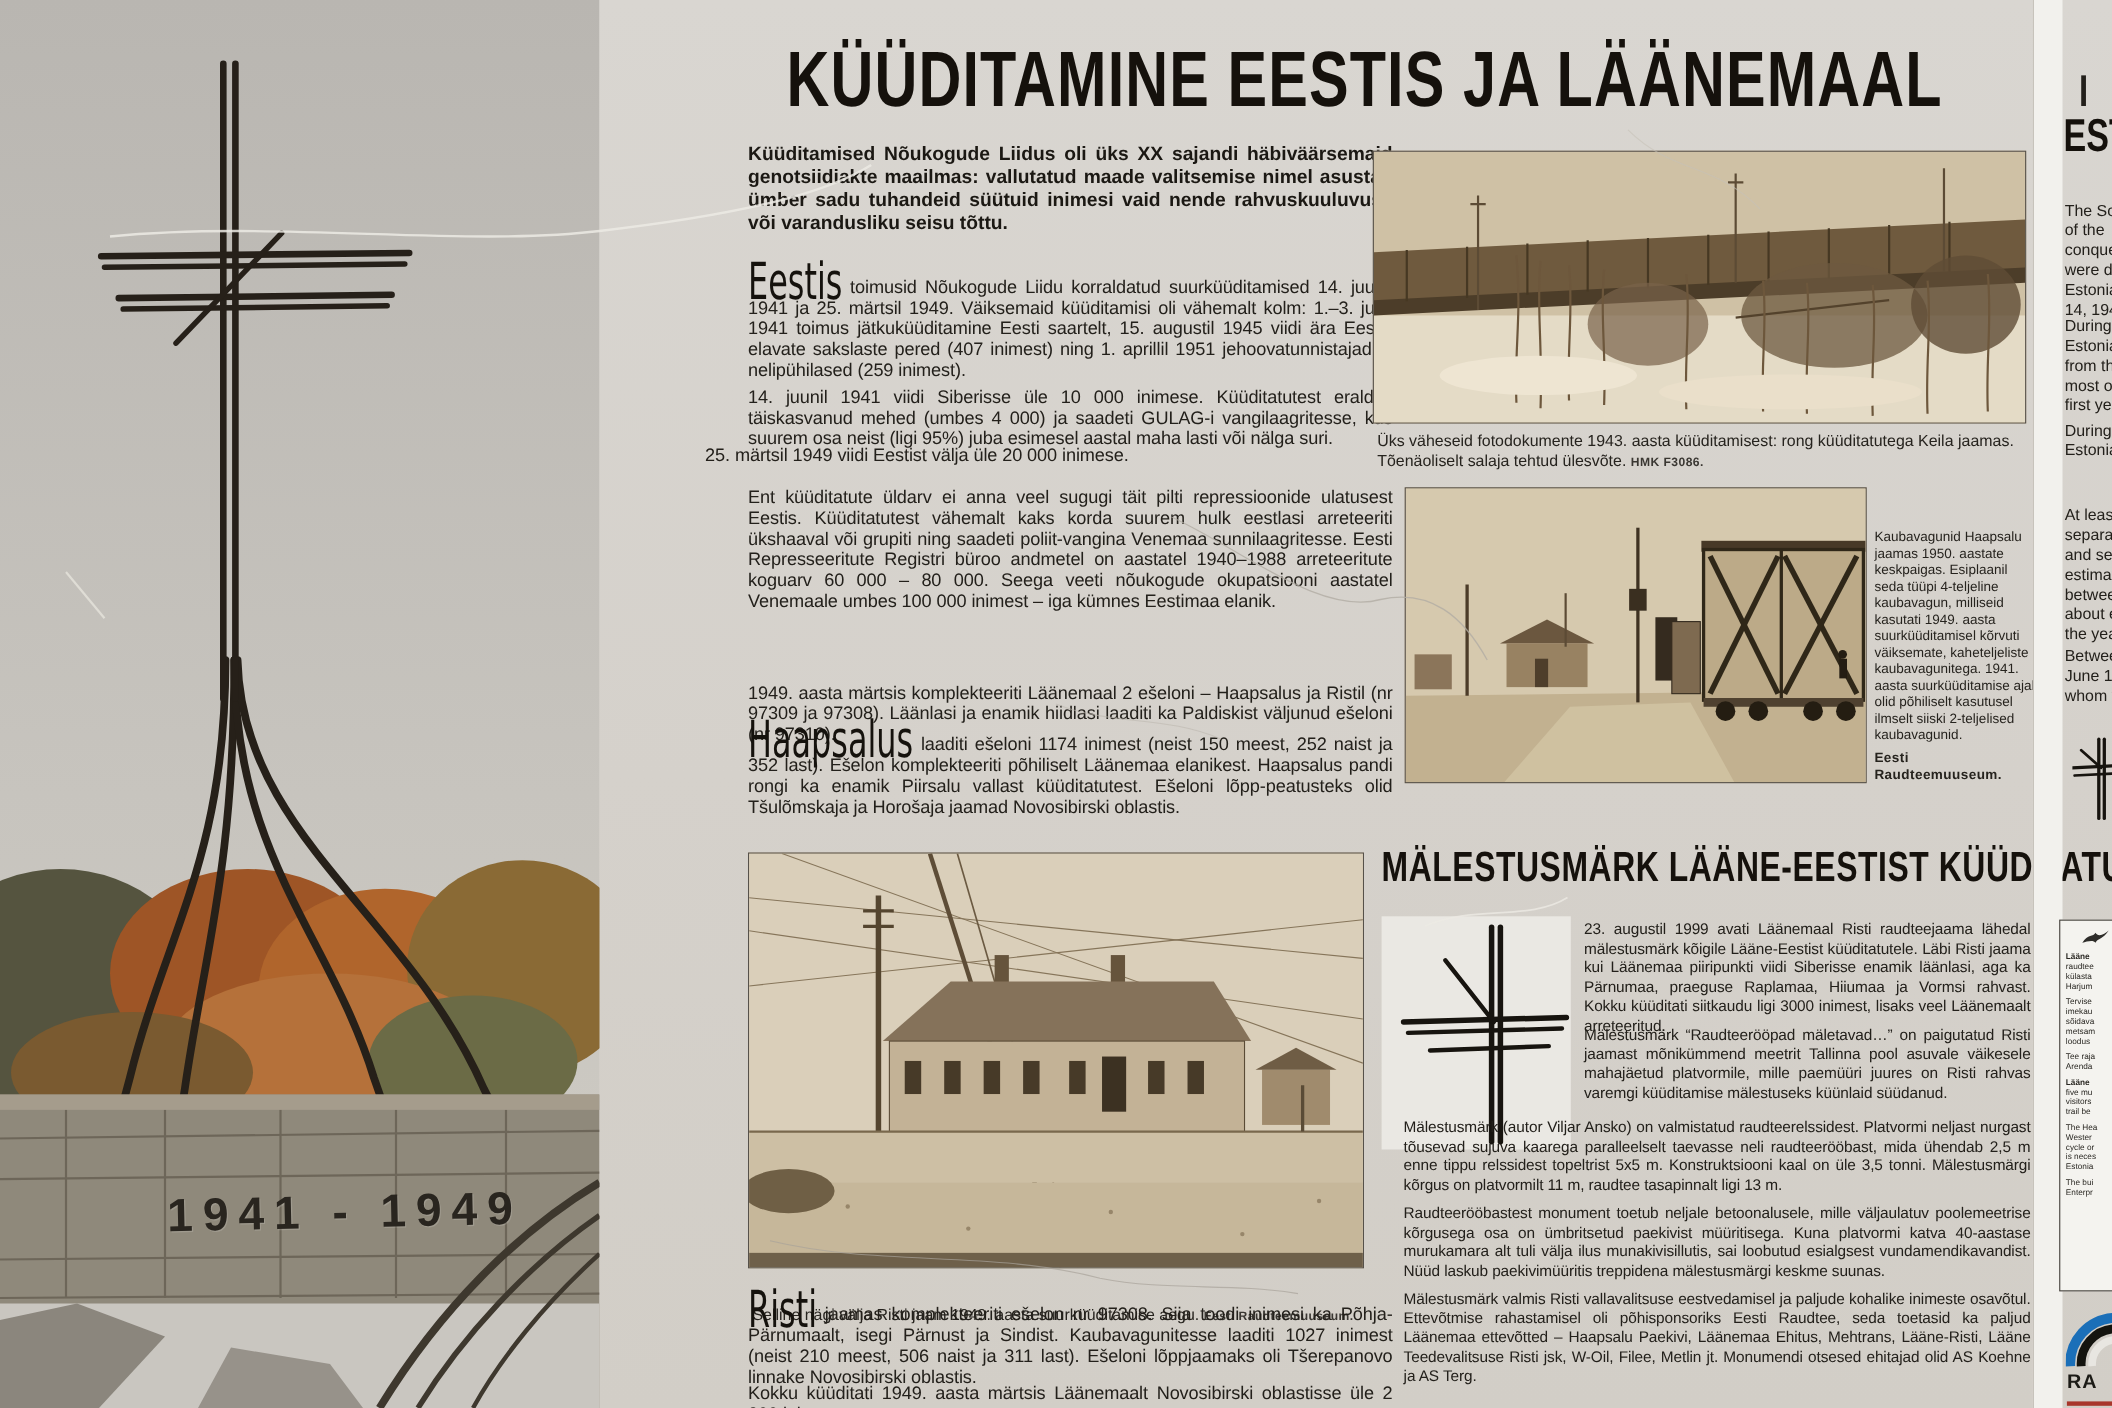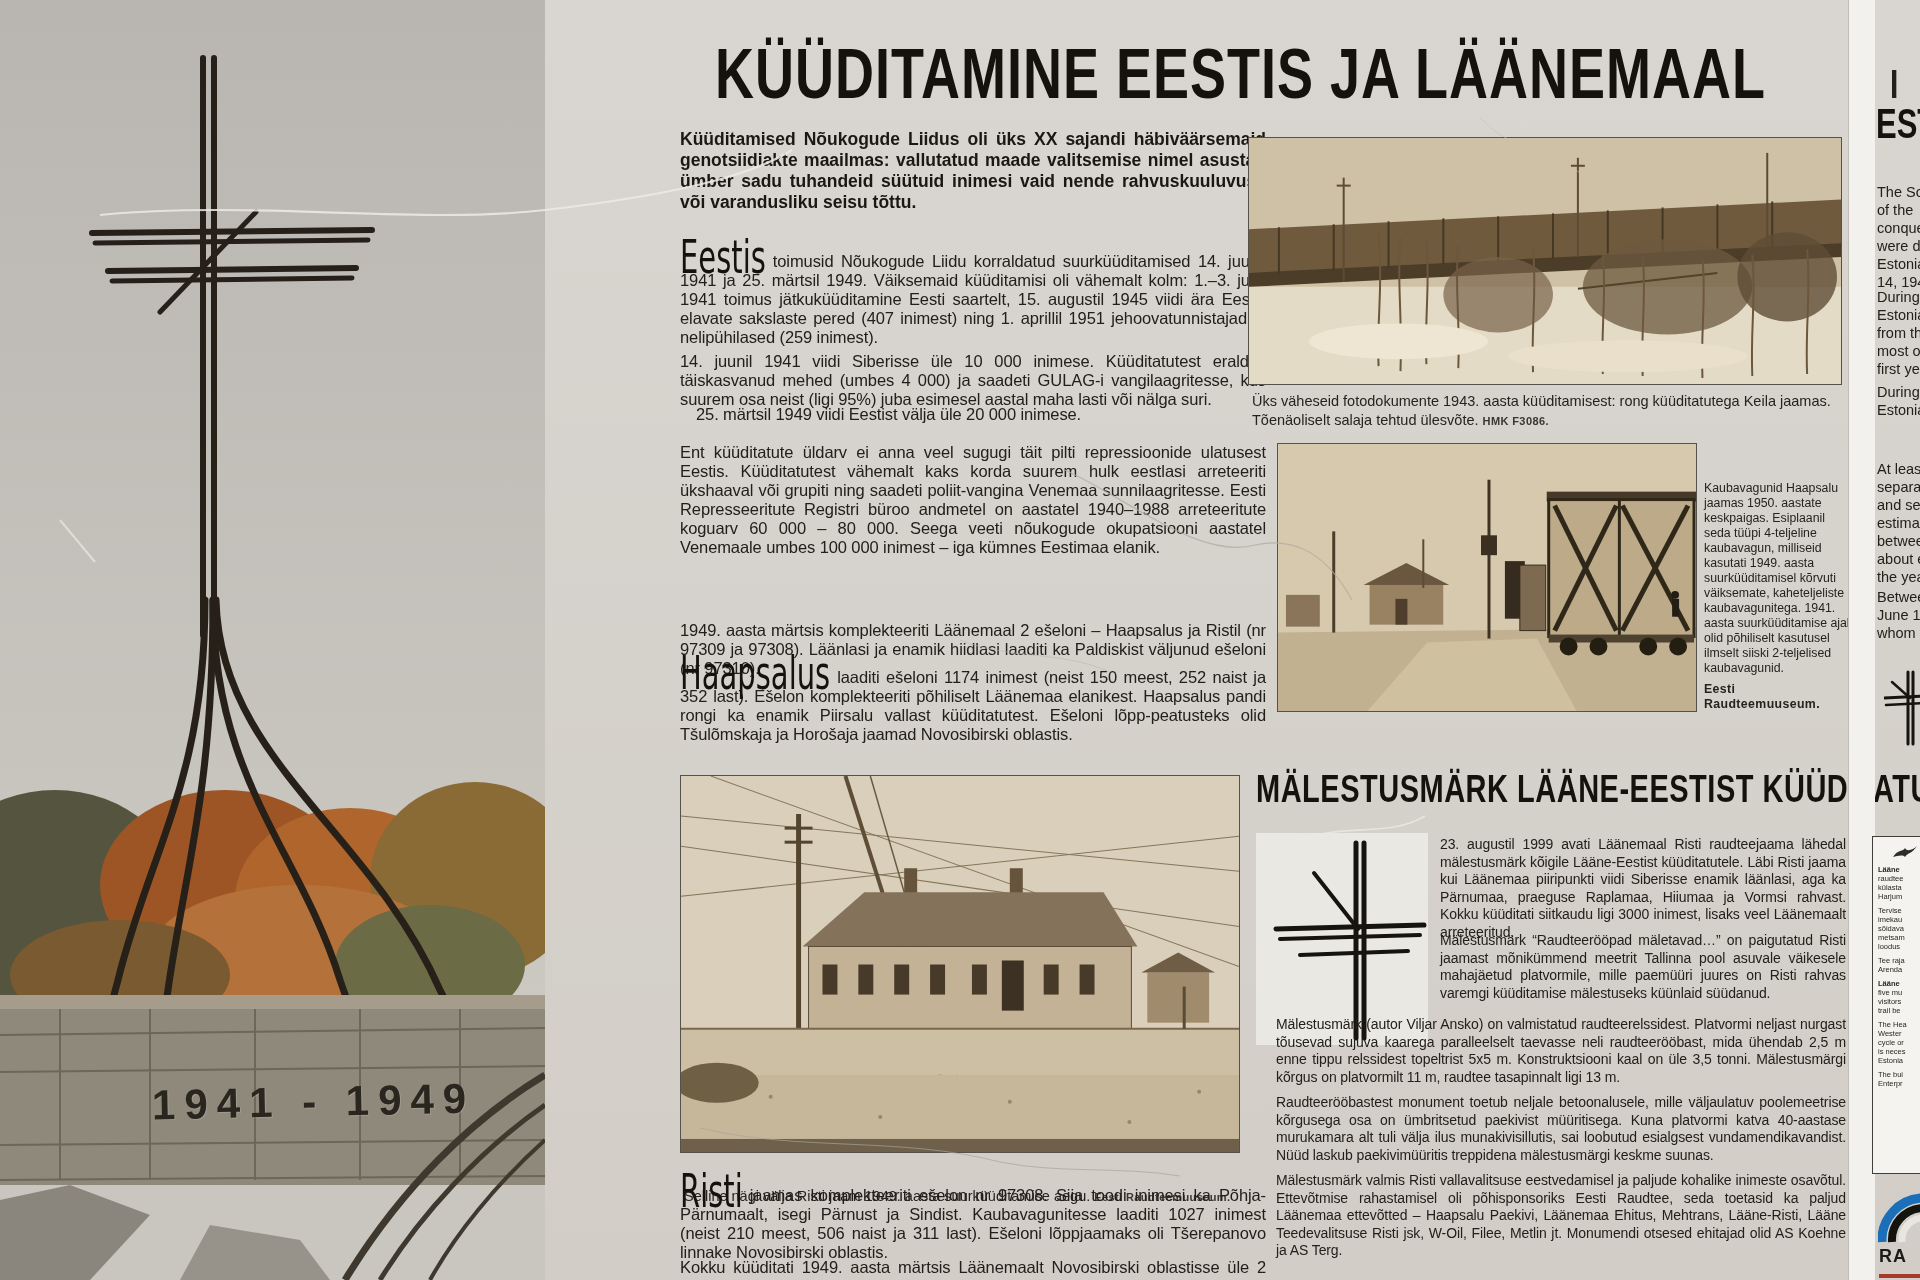--- a/index.html
+++ b/index.html
@@ -101,21 +101,21 @@
   </div>
 
   <div class="abs stencil title" style="left:715px;top:32px;width:950px;">KÜÜDITAMINE EESTIS JA LÄÄNEMAAL</div>
 
   <div class="intro" style="left:680px;top:129px;width:586px;">Küüditamised Nõukogude Liidus oli üks XX sajandi häbiväärsemaid genotsiidiakte maailmas: vallutatud maade valitsemise nimel asustati ümber sadu tuhandeid süütuid inimesi vaid nende rahvuskuuluvuse või varandusliku seisu tõttu.</div>
 
   <div class="para" style="left:680px;top:252px;width:586px;">
     <span class="script-head">Eestis</span><span>toimusid Nõukogude Liidu korraldatud suurküüditamised 14. juunil 1941 ja 25. märtsil 1949. Väiksemaid küüditamisi oli vähemalt kolm: 1.–3. juuli 1941 toimus jätkuküüditamine Eesti saartelt, 15. augustil 1945 viidi ära Eestis elavate sakslaste pered (407 inimest) ning 1. aprillil 1951 jehoovatunnistajad ja nelipühilased (259 inimest).</span>
   </div>
   <div class="para" style="left:680px;top:352px;width:586px;">14. juunil 1941 viidi Siberisse üle 10 000 inimese. Küüditatutest eraldati täiskasvanud mehed (umbes 4 000) ja saadeti GULAG-i vangilaagritesse, kus suurem osa neist (ligi 95%) juba esimesel aastal maha lasti või nälga suri.</div>
-  <div class="para" style="left:696px;top:405px;width:586px;">25. märtsil 1949 viidi Eestist välja üle 20 000 inimese.</div>
+  <div class="para" style="left:641px;top:405px;width:586px;">25. märtsil 1949 viidi Eestist välja üle 20 000 inimese.</div>
   <div class="para" style="left:680px;top:443px;width:586px;">Ent küüditatute üldarv ei anna veel sugugi täit pilti repressioonide ulatusest Eestis. Küüditatutest vähemalt kaks korda suurem hulk eestlasi arreteeriti ükshaaval või grupiti ning saadeti poliit-vangina Venemaa sunnilaagritesse. Eesti Represseeritute Registri büroo andmetel on aastatel 1940–1988 arreteeritute koguarv 60 000 – 80 000. Seega veeti nõukogude okupatsiooni aastatel Venemaale umbes 100 000 inimest – iga kümnes Eestimaa elanik.</div>
 
   <div class="para" style="left:680px;top:621px;width:586px;">1949. aasta märtsis komplekteeriti Läänemaal 2 ešeloni – Haapsalus ja Ristil (nr 97309 ja 97308). Läänlasi ja enamik hiidlasi laaditi ka Paldiskist väljunud ešeloni (nr 97310).</div>
 
   <div class="para" style="left:680px;top:668px;width:586px;">
     <span class="script-head">Haapsalus</span><span>laaditi ešeloni 1174 inimest (neist 150 meest, 252 naist ja 352 last). Ešelon komplekteeriti põhiliselt Läänemaa elanikest. Haapsalus pandi rongi ka enamik Piirsalu vallast küüditatutest. Ešeloni lõpp-peatusteks olid Tšulõmskaja ja Horošaja jaamad Novosibirski oblastis.</span>
   </div>
 
   <figure class="photo" style="left:680px;top:775px;width:560px;height:378px;margin:0;">
     <svg viewBox="0 0 560 375" preserveAspectRatio="none">

